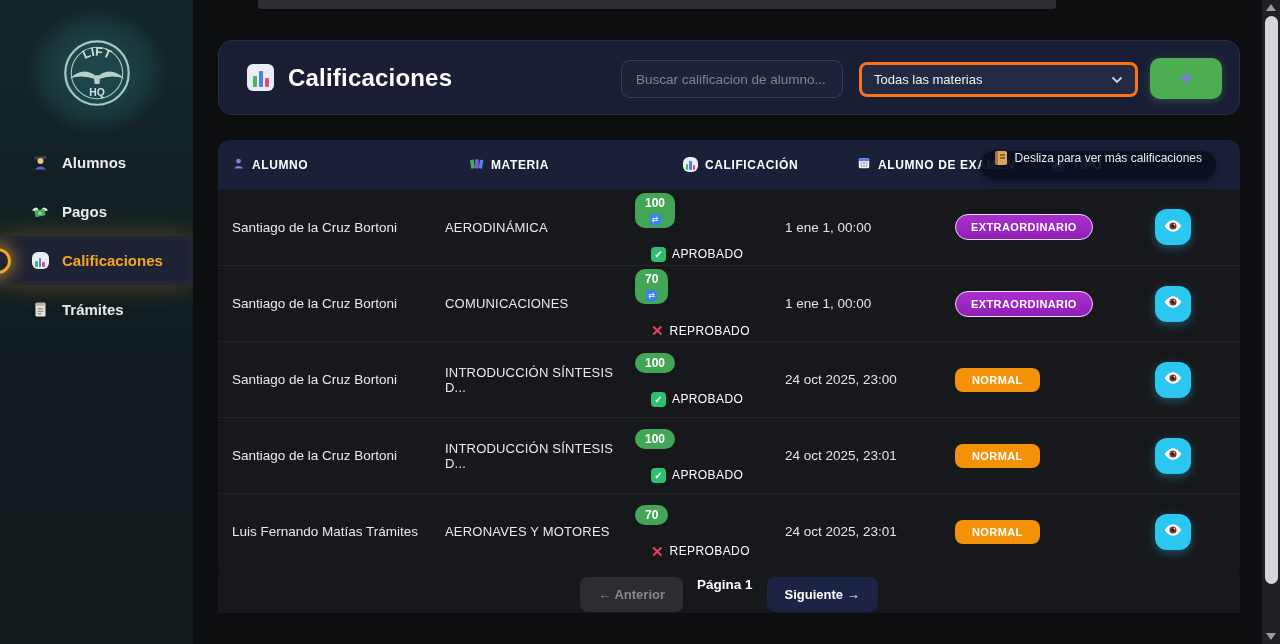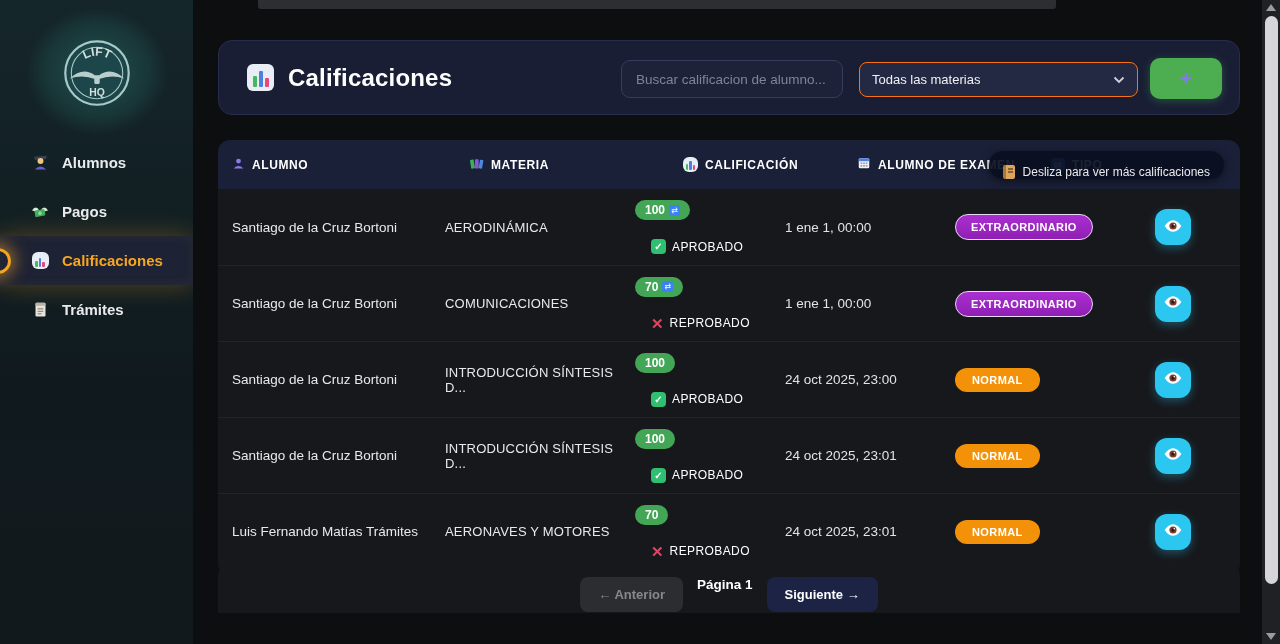--- a/index.html
+++ b/index.html
@@ -35,66 +35,66 @@
   .header-card { position:absolute; left:25px; top:40px; width:1022px; height:75px;
     background:#191e35; border:1px solid #272c4b; border-radius:14px;
     display:flex; align-items:center; padding:0 20px 0 28px; }
   .title-wrap { display:flex; align-items:center; gap:14px; }
   .page-title { color:#ffffff; font-size:24px; font-weight:800; letter-spacing:.2px; }
   .search-input { position:absolute; left:402px; top:19px; width:222px; height:38px;
     background:#1d2239; border:1px solid #363c5c; border-radius:9px; color:#e8e8ea;
     font-size:13.5px; padding:0 14px; outline:none; font-family:"Liberation Sans",sans-serif; }
   .search-input::placeholder { color:#7e8499; }
   .subject-select { position:absolute; left:640px; top:21px; width:279px; height:35px;
-    background:#232943; border:1px solid #f97316; border-radius:8px; color:#f0f1f4;
+    background:#232943; border:3px solid #f97316; border-radius:8px; color:#f0f1f4;
     font-size:13px; display:flex; align-items:center; padding:0 12px; cursor:pointer; }
   .subject-select .chev { margin-left:auto; color:#cfd2dd; font-size:12px; }
   .add-btn { position:absolute; left:931px; top:17px; width:72px; height:41px;
     background:#4cae50; border:none; border-radius:10px; cursor:pointer;
     color:#8678e9; font-size:22px; font-weight:800; line-height:1;
     box-shadow:0 2px 8px rgba(76,174,80,.35); }
 
   
   .table-card { position:absolute; left:25px; top:140px; width:1022px; height:436px;
     background:#17181c; border-radius:12px; overflow:hidden; }
   .thead { position:relative; display:grid; grid-template-columns:213px 190px 150px 170px 140px 1fr;
     align-items:center; height:49px; background:#1a2038; padding-left:14px;gap:24px; }
   .th { display:flex; align-items:center; gap:7px; color:#ffffff; font-size:12px;
     font-weight:800; letter-spacing:.6px; white-space:nowrap; }
   .th.ghost { opacity:.22; padding-left:52px; }
-  .scroll-hint { position:absolute; right:16px; top:11px; height:28px;
-    background:rgba(9,14,32,.92); border-radius:14px; display:flex; align-items:flex-end; gap:8px;
+  .scroll-hint { position:absolute; right:24px; top:11px; height:28px;
+    background:rgba(9,14,32,.92); border-radius:14px; display:flex; align-items:flex-start; gap:8px;
     padding:0 14px; color:#e9eaee; font-size:12px; font-weight:400; z-index:3;
     box-shadow:0 2px 8px rgba(0,0,0,.5); }
 
   .trow { display:grid; grid-template-columns:213px 190px 150px 170px 140px 1fr;
     align-items:center; height:76px; padding-left:14px; border-top:1px solid #232428; }
   .trow:first-child { border-top:none; }
   .cell { color:#e9e9ec; font-size:13.5px; }
   .c-materia { font-size:13px; letter-spacing:.2px; }
   .c-fecha { font-size:13.5px; color:#e2e3e7; }
 
   .grade-pill { display:inline-flex; align-items:center; gap:4px; background:#43a556;
-    border-radius:10px; padding:3px 10px; margin-bottom:19px; }
+    border-radius:10px; padding:3px 10px; margin-bottom:19px;flex-direction:column; }
   .grade-num { color:#fff; font-size:12px; font-weight:800; }
   .grade-mini { display:inline-flex; align-items:center; justify-content:center;
     width:11px; height:11px; background:#3b82f6; border-radius:3px; color:#fff; font-size:8px; }
   .grade-mini::before { content:"⇄"; }
   .grade-status { display:flex; align-items:center; gap:6px; margin-left:16px; }
   .st-label { color:#fff; font-size:12px; font-weight:400; letter-spacing:.4px; }
   .st-ico.ok { width:15px; height:15px; background:#2fbf71; border-radius:4px;
     display:inline-flex; align-items:center; justify-content:center; color:#fff; font-size:10px; font-weight:800; }
   .st-ico.ok::before { content:"✓"; }
   .st-ico.no { color:#e8405e; font-size:15px; font-weight:800; line-height:1; }
   .st-ico.no::before { content:"✕"; }
 
   .tipo-pill { display:inline-block; color:#fff; font-size:11px; font-weight:800;
     letter-spacing:.4px; border-radius:999px; padding:6px 15px; }
   .tipo-pill.t-extra { background:linear-gradient(180deg,#ab2fd0,#8f1fb4); border:1.5px solid #e9d8f7; }
-  .tipo-pill.t-normal { background:#f39208; padding:6px 17px; }
+  .tipo-pill.t-normal { background:#f39208; padding:6px 17px;border-radius:8px; }
 
   .c-acciones { display:flex; }
   .eye-btn { margin-left:60px; width:36px; height:36px; background:#2bc7f0; border:none;
     border-radius:12px; display:flex; align-items:center; justify-content:center; cursor:pointer;
     box-shadow:0 3px 10px rgba(43,199,240,.35); }
 
   
   .footer-card { position:absolute; left:25px; top:564px; width:1022px; height:49px;
     background:#17181c; border-radius:12px 12px 0 0; display:flex; justify-content:center;
     align-items:flex-start; gap:14px; padding-top:13px; }

